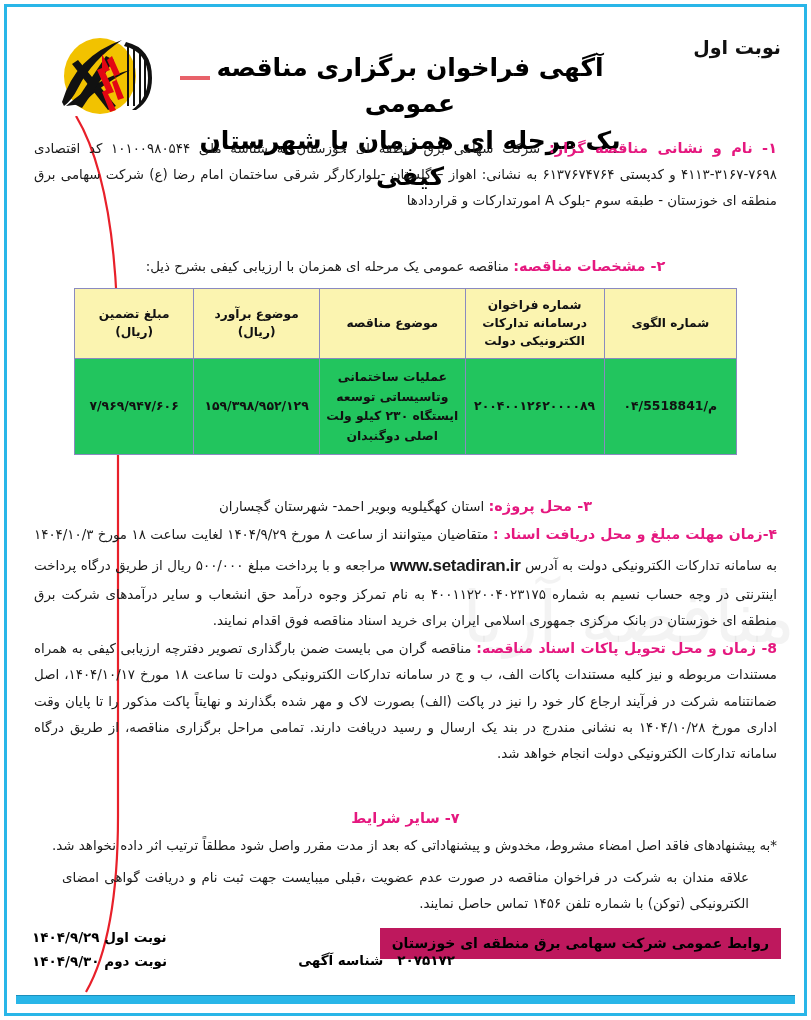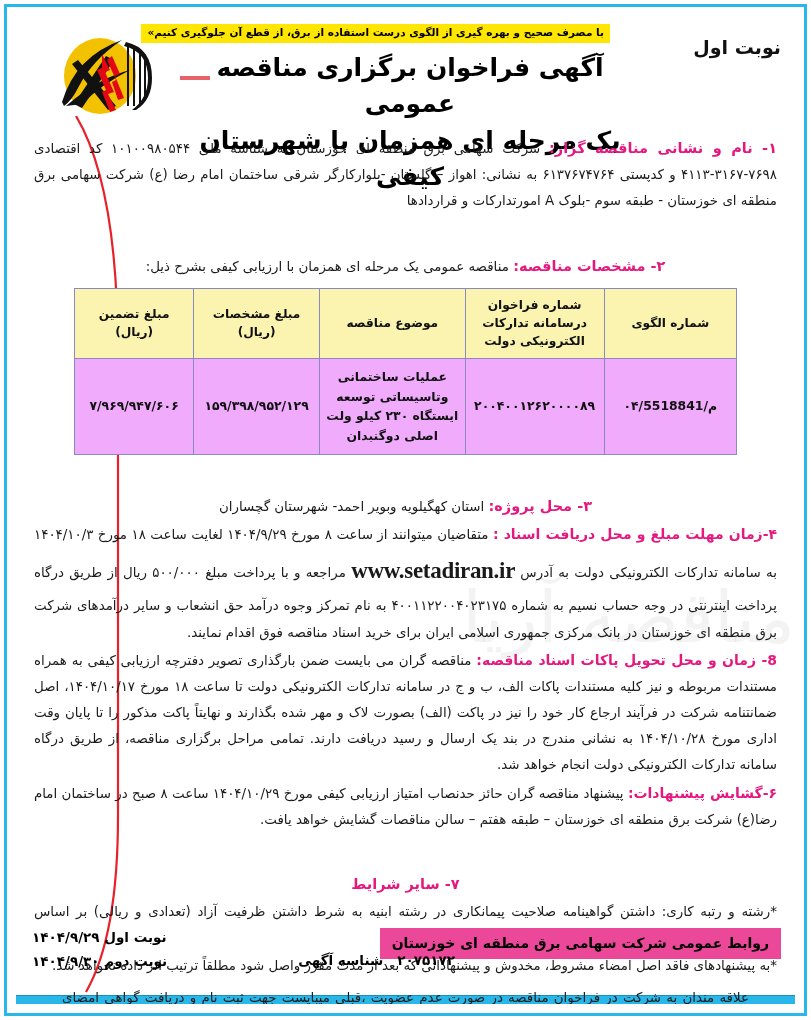--- a/index.html
+++ b/index.html
@@ -135,23 +135,23 @@
   .lead {
     color: #e5187f;
     font-weight: bold;
     font-size: 14.5px;
   }
   .lead-sm { font-size: 14px; }
   .center-line { text-align: center; margin-top: 37px; }
   .url-latin {
     direction: ltr;
     display: inline-block;
-    font-family: Liberation Serif, serif;
-    font-weight: bold;
-    font-size: 23px;
+    font-family: Liberation Sans, sans-serif;
+    font-weight: bold;
+    font-size: 17px;
     letter-spacing: -0.3px;
     vertical-align: -1px;
   }
 
   
   .tender-table-wrap {
     position: relative;
     z-index: 2;
     margin: 8px 58px 10px 58px;
   }
@@ -165,21 +165,21 @@
     border: 1px solid #8a8ac0;
     font-size: 12.2px;
     font-weight: bold;
     color: #111;
     padding: 7px 3px;
     line-height: 1.5;
     text-align: center;
     vertical-align: middle;
   }
   table.tender td {
-    background: #f0abfc;
+    background: #22c55e;
     border: 1px solid #8a8ac0;
     font-size: 12.4px;
     font-weight: bold;
     color: #111;
     padding: 8px 3px;
     line-height: 1.6;
     text-align: center;
     vertical-align: middle;
     height: 72px;
   }
@@ -193,21 +193,21 @@
   
   .footer-zone {
     position: absolute;
     left: 0; right: 0; bottom: 18px;
     height: 60px;
     z-index: 3;
   }
   .pr-box {
     position: absolute;
     top: 2px; right: 14px;
-    background: #ec4899;
+    background: #be185d;
     color: #000;
     font-size: 14px;
     font-weight: bold;
     padding: 7px 12px 8px 12px;
     white-space: nowrap;
   }
   .ad-id {
     position: absolute;
     top: 26px; right: 340px;
     font-size: 13.5px;
@@ -241,21 +241,20 @@
   <div class="frame-inner-line"></div>
 
   <div class="content">
 
     <div class="watermark2">مناقصه آریا</div>
 
     <div class="header-zone">
 
       <div class="nobat-badge">نوبت اول</div>
 
-      <div class="slogan">با مصرف صحیح و بهره گیری از الگوی درست استفاده از برق، از قطع آن جلوگیری کنیم»</div>
 
       <div class="main-title">
         <span>آگهی فراخوان برگزاری مناقصه عمومی</span>
         <span class="ln2">یک مرحله ای همزمان با شهرستان کیفی</span>
       </div>
 
       <div class="logo-wrap">
         <div class="logo-dash"></div>
         <svg width="120" height="100" viewBox="0 0 120 100">
 
@@ -298,21 +297,21 @@
       </p>
     </div>
 
     <div class="tender-table-wrap">
       <table class="tender">
         <thead>
           <tr>
             <th class="col-a">شماره  الگوی</th>
             <th class="col-b">شماره فراخوان درسامانه تدارکات الکترونیکی دولت</th>
             <th class="col-c">موضوع مناقصه</th>
-            <th class="col-d">مبلغ مشخصات (ریال)</th>
+            <th class="col-d">موضوع برآورد (ریال)</th>
             <th class="col-e">مبلغ تضمین (ریال)</th>
           </tr>
         </thead>
         <tbody>
           <tr>
             <td>م/۰۴/5518841</td>
             <td>۲۰۰۴۰۰۱۲۶۲۰۰۰۰۸۹</td>
             <td class="subject">عملیات ساختمانی وتاسیساتی توسعه ایستگاه ۲۳۰ کیلو ولت اصلی دوگنبدان</td>
             <td>۱۵۹/۳۹۸/۹۵۲/۱۲۹</td>
             <td>۷/۹۶۹/۹۴۷/۶۰۶</td>
@@ -333,30 +332,25 @@
         <span>متقاضیان میتوانند از ساعت ۸ مورخ ۱۴۰۴/۹/۲۹ لغایت ساعت ۱۸ مورخ ۱۴۰۴/۱۰/۳ به سامانه تدارکات الکترونیکی دولت به آدرس</span>
         <span class="url-latin">www.setadiran.ir</span>
         <span>مراجعه و با پرداخت مبلغ ۵۰۰/۰۰۰ ریال از طریق درگاه پرداخت اینترنتی در وجه حساب نسیم به شماره ۴۰۰۱۱۲۲۰۰۴۰۲۳۱۷۵ به نام تمرکز وجوه درآمد حق انشعاب و سایر درآمدهای شرکت برق منطقه ای خوزستان در بانک مرکزی جمهوری اسلامی ایران برای خرید اسناد مناقصه فوق اقدام نمایند.</span>
       </p>
 
       <p class="para">
         <span class="lead lead-sm">8- زمان و محل تحویل پاکات اسناد مناقصه:</span>
         <span>مناقصه گران می بایست ضمن بارگذاری تصویر دفترچه ارزیابی کیفی به همراه مستندات مربوطه و نیز کلیه مستندات پاکات الف، ب و ج در سامانه تدارکات الکترونیکی دولت تا ساعت ۱۸ مورخ ۱۴۰۴/۱۰/۱۷، اصل ضمانتنامه شرکت در فرآیند ارجاع کار خود را نیز در پاکت (الف) بصورت لاک و مهر شده بگذارند و نهایتاً پاکت مذکور را تا پایان وقت اداری مورخ ۱۴۰۴/۱۰/۲۸ به نشانی مندرج در بند یک ارسال و رسید دریافت دارند. تمامی مراحل برگزاری مناقصه، از طریق درگاه سامانه تدارکات الکترونیکی دولت انجام خواهد شد.</span>
       </p>
 
-      <p class="para">
-        <span class="lead lead-sm">۶-گشایش پیشنهادات:</span>
-        <span>پیشنهاد مناقصه گران حائز حدنصاب امتیاز ارزیابی کیفی مورخ ۱۴۰۴/۱۰/۲۹ ساعت ۸ صبح در ساختمان امام رضا(ع) شرکت برق منطقه ای خوزستان – طبقه هفتم – سالن مناقصات گشایش خواهد یافت.</span>
-      </p>
 
       <p class="para center-line">
         <span class="lead">۷- سایر شرایط</span>
       </p>
 
-      <p class="para">*رشته و رتبه کاری: داشتن گواهینامه صلاحیت پیمانکاری در رشته ابنیه به شرط داشتن ظرفیت آزاد (تعدادی و ریالی) بر اساس بخشنامه های مرتبط.</p>
       <p class="para">*به پیشنهادهای فاقد اصل امضاء مشروط، مخدوش و پیشنهاداتی که بعد از مدت مقرر واصل شود مطلقاً ترتیب اثر داده نخواهد شد.</p>
       <p class="para" style="margin-top:6px; padding:0 28px;">علاقه مندان به شرکت در فراخوان مناقصه در صورت عدم عضویت ،قبلی میبایست جهت ثبت نام و دریافت گواهی امضای الکترونیکی (توکن) با شماره تلفن ۱۴۵۶ تماس حاصل نمایند.</p>
     </div>
 
     <div class="footer-zone">
       <div class="pr-box">روابط عمومی شرکت سهامی برق منطقه ای خوزستان</div>
       <div class="ad-id">
         <span>۲۰۷۵۱۷۲</span>
         &nbsp;
         <span>شناسه آگهی</span>

